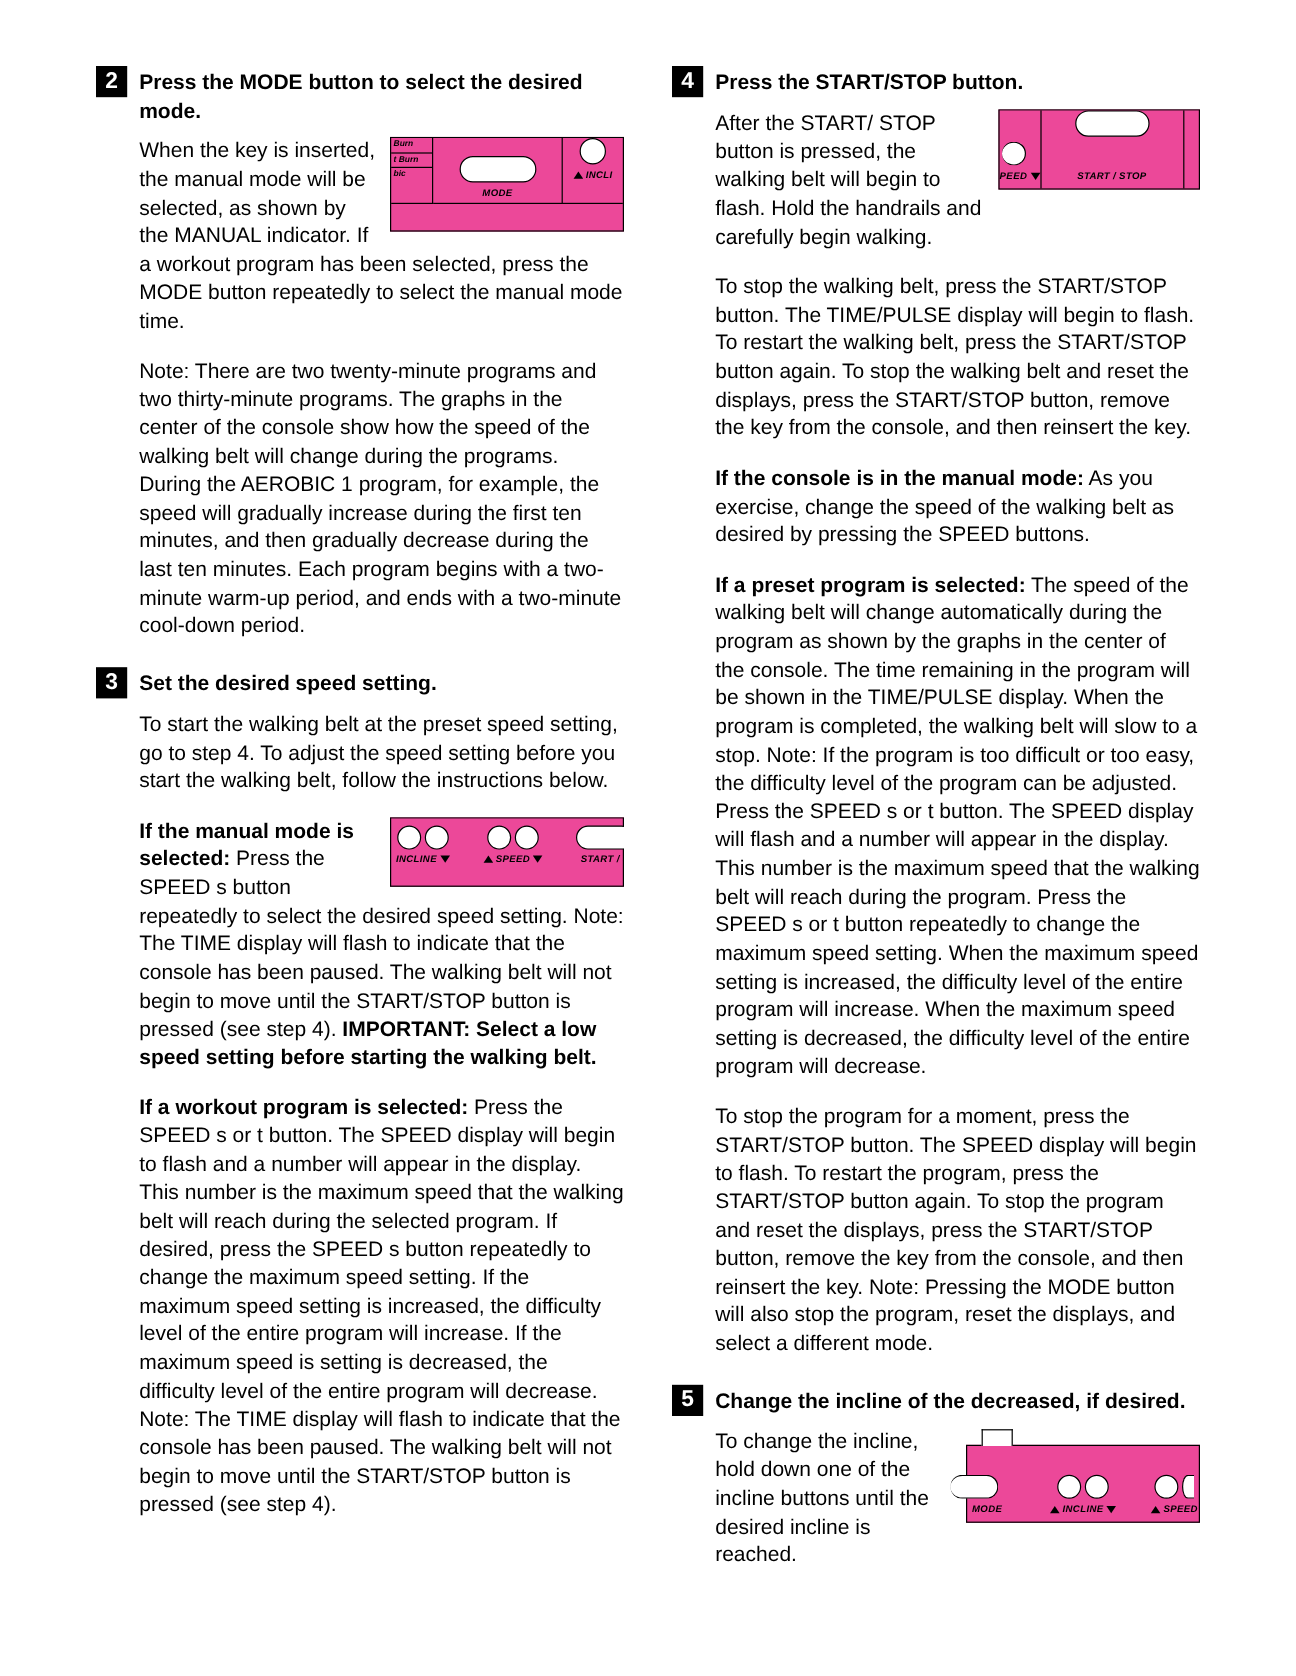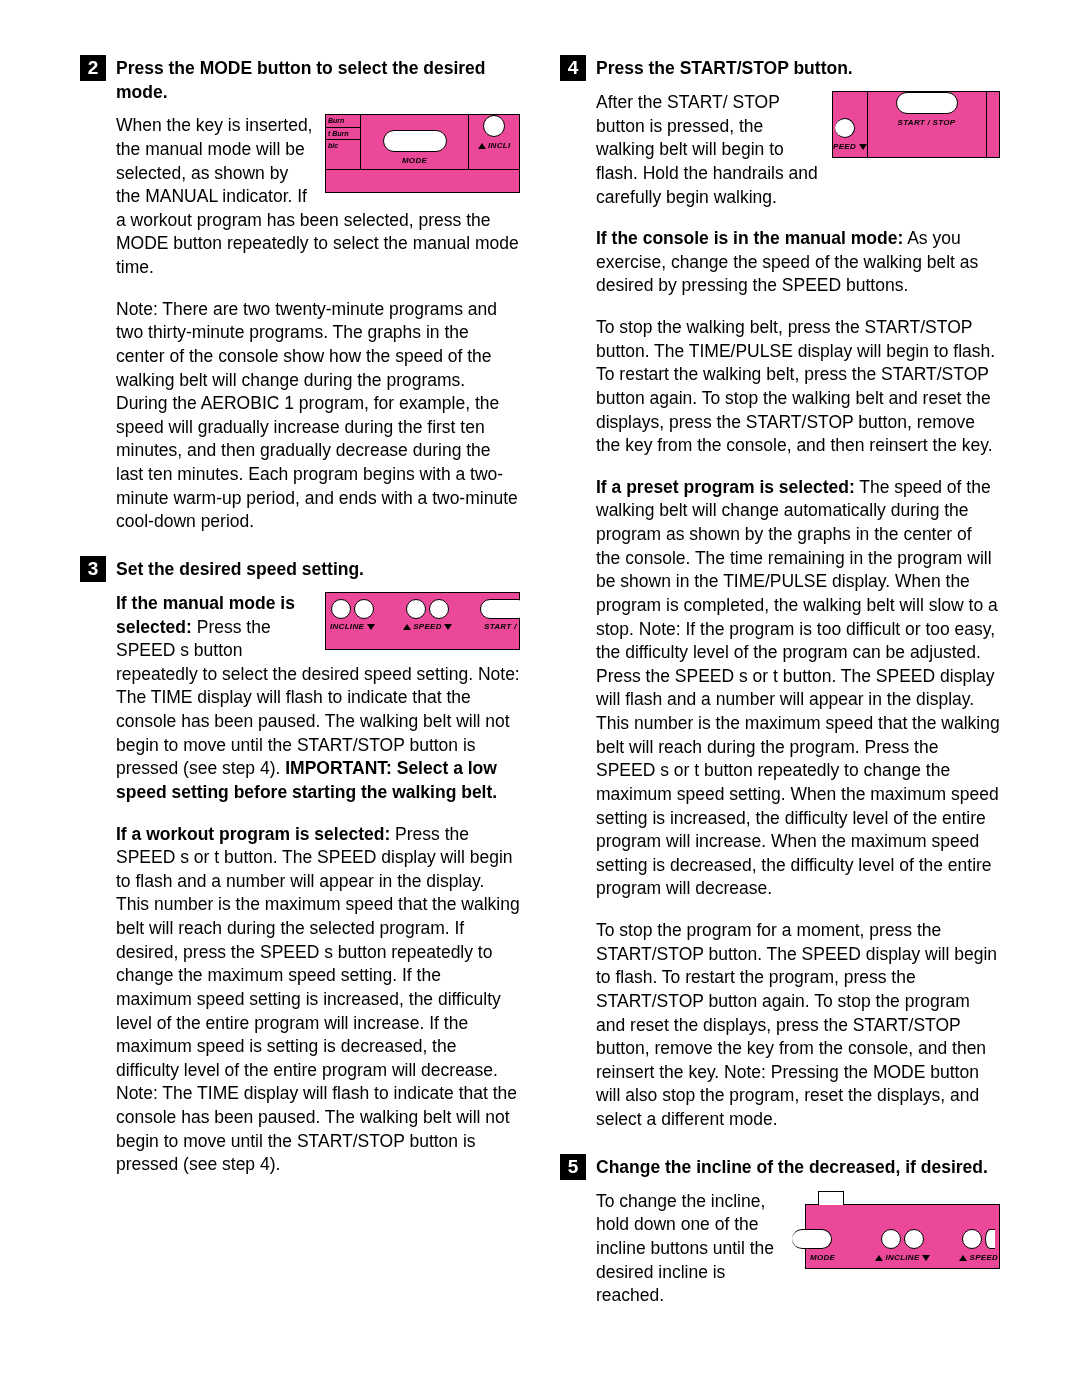--- a/index.html
+++ b/index.html
@@ -85,21 +85,21 @@
     display: flex; flex-direction: column; align-items: center; 
     padding-bottom: 2px;
   }
   
   .fig2 { width: 195px; height: 58px; padding: 6px 4px 3px 4px; display: flex; }
   .fig2 .grp { display: flex; flex-direction: column; align-items: center; flex: 1; }
   .fig2 .pair { display: flex; gap: 3px; margin-bottom: 3px; }
   
   .fig3 { width: 168px; height: 67px; display: flex; }
   .fig3 .lf { width: 38px; border-right: 1px solid #000; display:flex; flex-direction:column; align-items:center; justify-content:flex-end; padding-bottom:4px;}
-  .fig3 .mid2 { flex:1; display:flex; flex-direction:column; align-items:center; justify-content:flex-start; padding-bottom:4px;}
+  .fig3 .mid2 { flex:1; display:flex; flex-direction:column; align-items:center; justify-content:space-between; padding-bottom:4px;}
   .fig3 .rt2 { width: 20px; border-left: 1px solid #000; }
   
   .fig4 { width: 195px; height: 65px; display: flex; }
   .fig4 .tab { width: 26px; height: 14px; border: 1.5px solid #000; border-bottom: none; position: absolute; top: -14px; left: 12px; background:#fff;}
   .fig4 { position: relative; margin-top: 14px; }
   .fig4 .grp2 { flex:1; display:flex; flex-direction:column; align-items:center; justify-content:flex-end; padding-bottom:4px;}
   .b { font-weight: bold; }
   .arrow-char { font-family: Arial; }
 </style>
 </head>
@@ -138,20 +138,21 @@
         <p>Note: There are two twenty-minute programs and two thirty-minute programs. The graphs in the center of the console show how the speed of the walking belt will change during the programs. During the AEROBIC 1 program, for example, the speed will gradually increase during the first ten minutes, and then gradually decrease during the last ten minutes. Each program begins with a two-minute warm-up period, and ends with a two-minute cool-down period.</p>
       </div>
     </div>
 
     <div class="step">
       <div class="step-header">
         <div class="step-num">3</div>
         <div class="step-title">Set the desired speed setting.</div>
       </div>
       <div class="step-body">
+        <p>To start the walking belt at the preset speed setting, go to step 4. To adjust the speed setting before you start the walking belt, follow the instructions below.</p>
         <div class="wrap">
           <div class="fig fig2">
             <div class="grp">
               <div class="pair">
                 <div class="btn-oval" style="width:20px;height:20px;border-radius:50%;"></div>
                 <div class="btn-oval" style="width:20px;height:20px;border-radius:50%;"></div>
               </div>
               <div class="fig-label"><span>INCLINE</span> <span class="tri-down"></span></div>
             </div>
             <div class="grp">
@@ -189,22 +190,22 @@
               <div class="fig-label"><span>PEED</span> <span class="tri-down"></span></div>
             </div>
             <div class="mid2">
               <div class="btn-oval" style="width:62px;height:22px;margin-bottom:4px;"></div>
               <div class="fig-label">START / STOP</div>
             </div>
             <div class="rt2"></div>
           </div>
           <p>After the START/ STOP button is pressed, the walking belt will begin to flash. Hold the handrails and carefully begin walking.</p>
         </div>
+        <p>To stop the walking belt, press the START/STOP button. The TIME/PULSE display will begin to flash. To restart the walking belt, press the START/STOP button again. To stop the walking belt and reset the displays, press the START/STOP button, remove the key from the console, and then reinsert the key.</p>
         <p><span class="b">If the console is in the manual mode:</span><span> As you exercise, change the speed of the walking belt as desired by pressing the SPEED buttons.</span></p>
-        <p>To stop the walking belt, press the START/STOP button. The TIME/PULSE display will begin to flash. To restart the walking belt, press the START/STOP button again. To stop the walking belt and reset the displays, press the START/STOP button, remove the key from the console, and then reinsert the key.</p>
         <p><span class="b">If a preset program is selected:</span><span> The speed of the walking belt will change automatically during the program as shown by the graphs in the center of the console. The time remaining in the program will be shown in the TIME/PULSE display. When the program is completed, the walking belt will slow to a stop. Note: If the program is too difficult or too easy, the difficulty level of the program can be adjusted. Press the SPEED </span><span class="arrow-char">s</span><span> or </span><span class="arrow-char">t</span><span> button. The SPEED display will flash and a number will appear in the display. This number is the maximum speed that the walking belt will reach during the program. Press the SPEED </span><span class="arrow-char">s</span><span> or </span><span class="arrow-char">t</span><span> button repeatedly to change the maximum speed setting. When the maximum speed setting is increased, the difficulty level of the entire program will increase. When the maximum speed setting is decreased, the difficulty level of the entire program will decrease.</span></p>
         <p>To stop the program for a moment, press the START/STOP button. The SPEED display will begin to flash. To restart the program, press the START/STOP button again. To stop the program and reset the displays, press the START/STOP button, remove the key from the console, and then reinsert the key. Note: Pressing the MODE button will also stop the program, reset the displays, and select a different mode.</p>
       </div>
     </div>
 
     <div class="step">
       <div class="step-header">
         <div class="step-num">5</div>
         <div class="step-title">Change the incline of the decreased, if desired.</div>
       </div>

